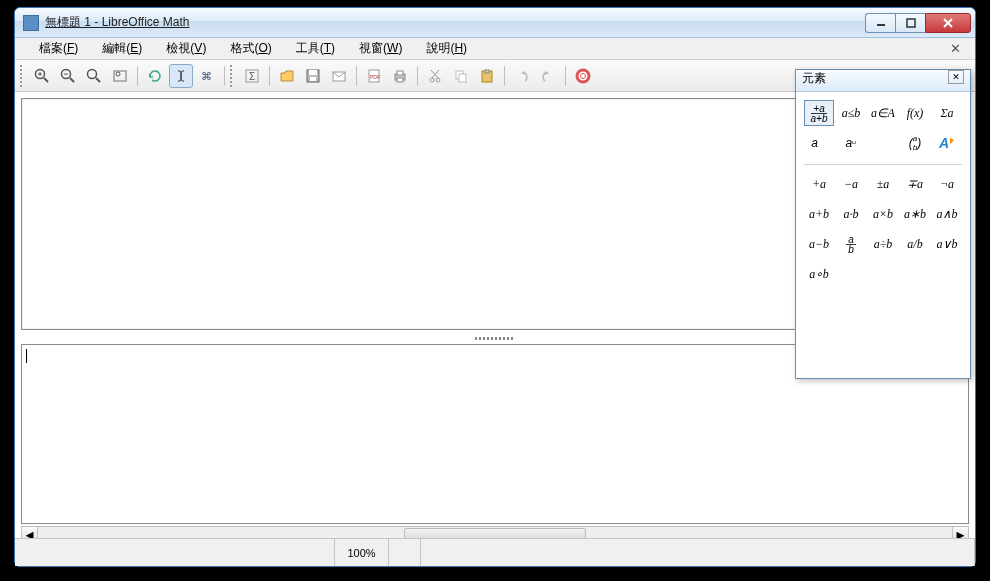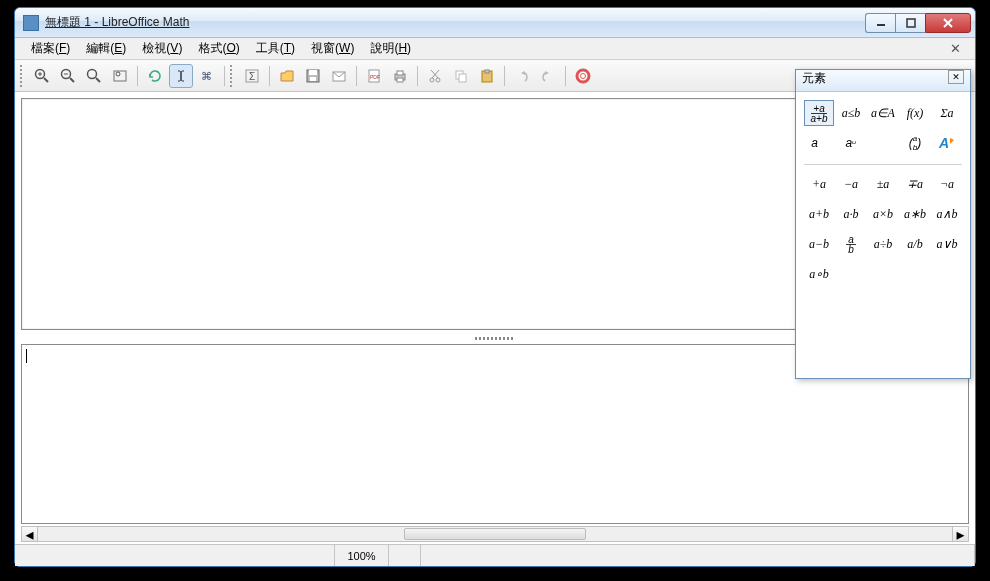--- a/index.html
+++ b/index.html
@@ -21,21 +21,21 @@
 .win-btns { display: flex; gap: 0; }
 .win-btn { width: 30px; height: 20px; border: 1px solid #6e8fb0; background: linear-gradient(#f4f9fe,#d8e8f8); display:flex; align-items:center; justify-content:center; font-size:11px; color:#333; border-right:none;}
 .win-btn:first-child{border-radius:3px 0 0 3px;}
 .win-close { width: 46px; height:20px; background: linear-gradient(#e07a7a,#c83a3a); border:1px solid #9a2a2a; color:#fff; border-radius:0 3px 3px 0; display:flex;align-items:center;justify-content:center;font-size:12px;font-weight:bold;}
 .win-btn svg, .win-close svg { display:block; }
 
 .menubar {
   height: 22px; display:flex; align-items:center; padding: 0 8px;
   background: #f0f0f0; border-bottom: 1px solid #d0d0d0; font-size:12px;
 }
-.menubar .menu-item { padding: 2px 8px; cursor:default; }
+.menubar .menu-item { padding: 2px 8px; cursor:default;margin-left:8px; }
 .menubar .menu-item u { text-decoration: underline; }
 .menubar .close-doc { margin-left:auto; padding:2px 6px; color:#555; font-size:13px; }
 
 .toolbar {
   height: 32px; display:flex; align-items:center; padding: 2px 4px;
   background: linear-gradient(#fafafa,#ececec); border-bottom:1px solid #c5c5c5;
 }
 .tb-grip { width:6px; height:22px; border-left:2px dotted #999; margin:0 3px 0 1px; }
 .tb-btn { width:24px; height:24px; margin:0 1px; display:flex; align-items:center; justify-content:center; border:1px solid transparent; border-radius:3px; }
 .tb-btn.active { border-color:#8aa8c8; background:#d8e8f8; }
@@ -47,21 +47,21 @@
 .splitter { position:absolute; left:6px; right:6px; top: 242px; height:8px; display:flex; align-items:center; justify-content:center; }
 .splitter .dots { width:40px; height:3px; background: repeating-linear-gradient(90deg,#888 0 2px, transparent 2px 4px); }
 .cmd-pane { position:absolute; left:6px; right:6px; top:252px; bottom:20px; background:#fff; border:1px solid #8a8a8a; }
 .cmd-pane .cursor { position:absolute; left:4px; top:4px; width:1px; height:14px; background:#000; }
 .hscroll { position:absolute; left:6px; right:6px; bottom:2px; height:16px; background:#efefef; border:1px solid #c0c0c0; display:flex; }
 .hscroll .arrow { width:16px; display:flex;align-items:center;justify-content:center; background:linear-gradient(#fafafa,#e4e4e4); border-right:1px solid #c0c0c0; }
 .hscroll .arrow:last-child{border-right:none;border-left:1px solid #c0c0c0;}
 .hscroll .track{flex:1; position:relative;}
 .hscroll .thumb{position:absolute; left:40%; width:20%; top:1px; bottom:1px; background:linear-gradient(#f4f4f4,#dcdcdc); border:1px solid #bbb; border-radius:2px;}
 
-.statusbar { position:absolute; bottom:0; left:0; right:0; height:22px; background:#f0f0f0; border-top:1px solid #c5c5c5; display:flex; align-items:center; font-size:11px; }
+.statusbar { position:absolute; bottom:0; left:0; right:0; height:28px; background:#f0f0f0; border-top:1px solid #c5c5c5; display:flex; align-items:center; font-size:11px; }
 .status-cell { height:100%; border-right:1px solid #c5c5c5; display:flex; align-items:center; justify-content:center; padding:0 10px; }
 .status-cell.spacer{flex:1;}
 
 
 .elements-panel {
   position:absolute; right:4px; top:61px; width:176px; height:310px;
   background:#fff; border:1px solid #6a8fb4; box-shadow: 2px 2px 6px rgba(0,0,0,.25);
 }
 .elements-panel .ep-title { height:22px; display:flex; align-items:flex-start; padding:0 6px; background:linear-gradient(#f7fbff,#dceaf8); border-bottom:1px solid #b0c8e0; font-size:12px; }
 .elements-panel .ep-title .ep-close { margin-left:auto; width:16px; height:14px; border:1px solid #999; display:flex;align-items:center;justify-content:center;font-size:9px;}

